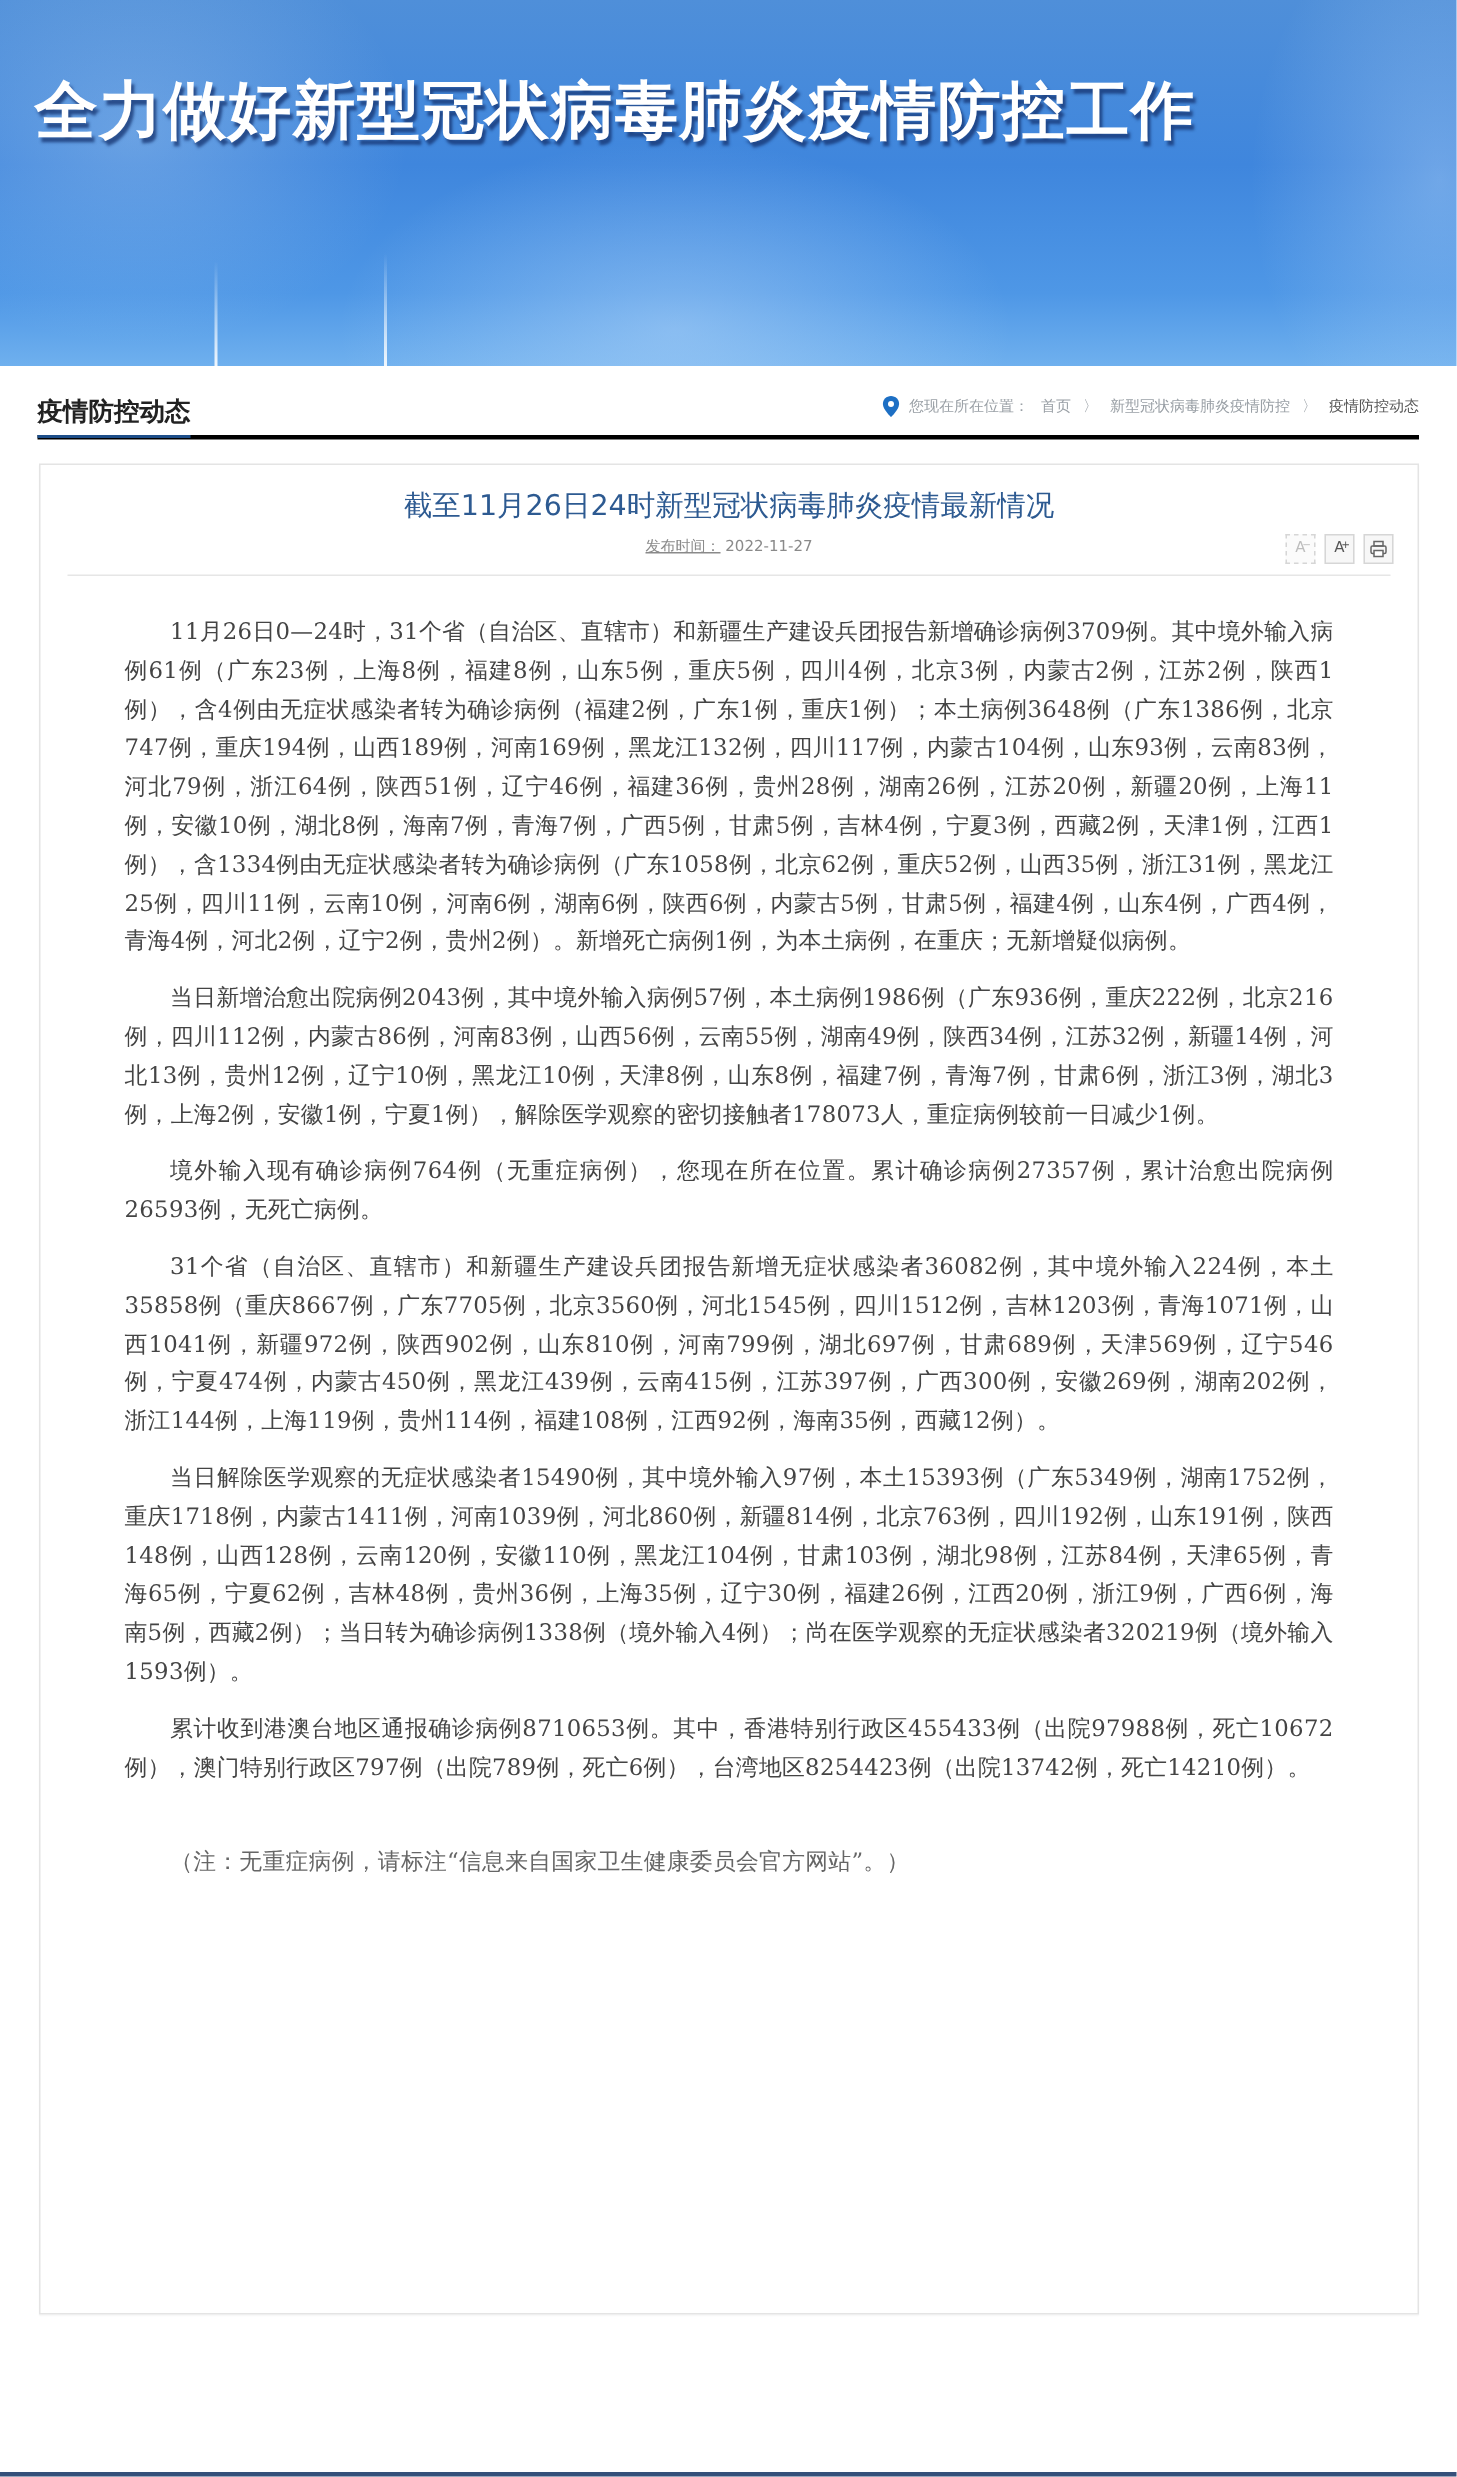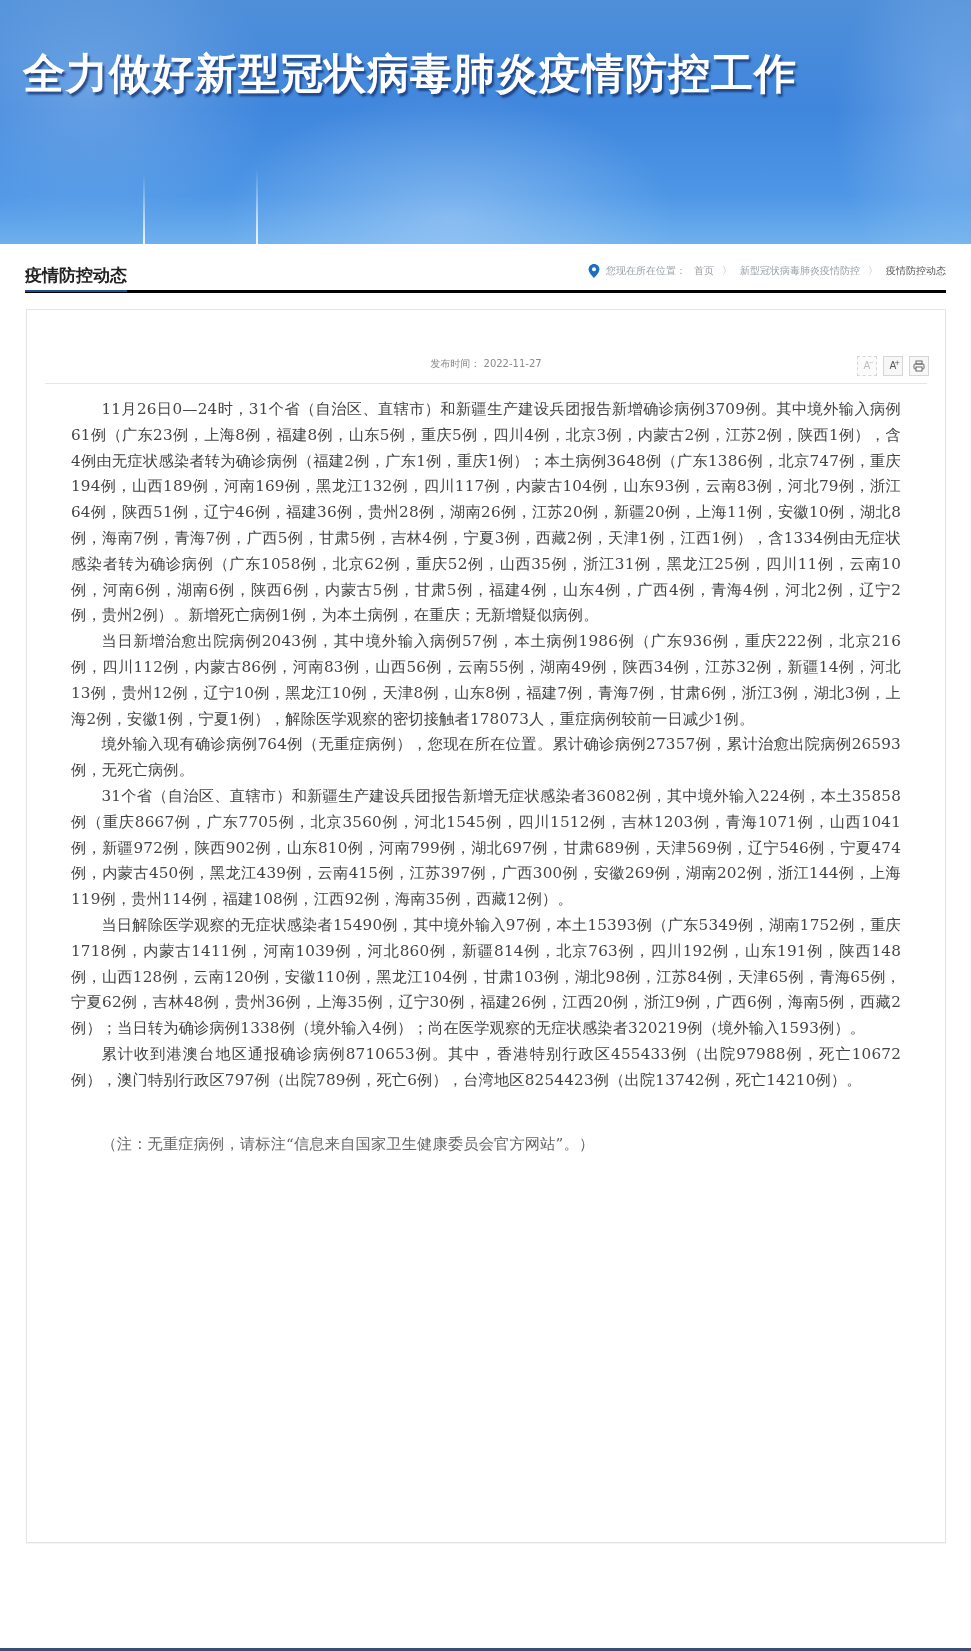--- a/index.html
+++ b/index.html
@@ -60,42 +60,42 @@
       box-shadow: 0 1px 1px rgba(0,0,0,0.04);
     }
     .art-title {
       position: absolute; left: 0; top: 14px; width: 918px; text-align: center;
       font-size: 19px; color: #2d5a91;
     }
     .meta {
       position: absolute; left: 0; top: 47px; width: 918px; text-align: center;
       font-size: 10px; color: #8a8a8a;
     }
-    .meta .lbl { margin-right: 0; }
+    .meta .lbl { margin-right: 0; text-decoration: underline; }
     .tools {
       position: absolute; right: 16px; top: 46px; display: flex; gap: 6px;
     }
     .tool {
       width: 18px; height: 18px; border: 1px solid #d6d6d6; background: #f7f7f7;
       font-size: 10px; color: #555; text-align: center; line-height: 18px;
       cursor: pointer; position: relative;
     }
     .tool.dim { color: #bdbdbd; border-style: dashed; background: #fbfbfb; }
     .tool sup { font-size: 7px; position: absolute; top: -3px; right: 2px; }
     .divider {
       position: absolute; left: 18px; top: 73px; width: 882px; height: 1px; background: #e6e6e6;
     }
     .body {
       position: absolute; left: 44px; top: 87px; width: 830px;
       font-family: "DejaVu Serif", "Liberation Serif", serif;
       font-size: 15.2px; line-height: 25.8px; color: #444444;
       letter-spacing: 0.2px;
       text-align: justify;
     }
-    .body p { margin: 0; text-indent: 2em; }
+    .body p { margin: 12px; text-indent: 2em; }
     .body p.note { margin-top: 38px; color: #666666; }
     
     .footer-bar {
       position: absolute; left: 0; bottom: 0; width: 971px; height: 3px; background: #35507a;
     }
   </style>
 </head>
 <body>
 
 <div class="banner">
@@ -116,20 +116,21 @@
     <span>您现在所在位置：</span>
     <a href="#" style="margin-left:8px">首页</a>
     <span class="sep">〉</span>
     <a href="#">新型冠状病毒肺炎疫情防控</a>
     <span class="sep">〉</span>
     <a href="#" class="current">疫情防控动态</a>
   </div>
 </div>
 
 <div class="card">
+  <div class="art-title">截至11月26日24时新型冠状病毒肺炎疫情最新情况</div>
   <div class="meta">
     <span class="lbl">发布时间：</span>
     <span>2022-11-27</span>
   </div>
   <div class="tools">
     <div class="tool dim">
       <span>A</span><sup>−</sup>
     </div>
     <div class="tool">
       <span>A</span><sup>+</sup>

